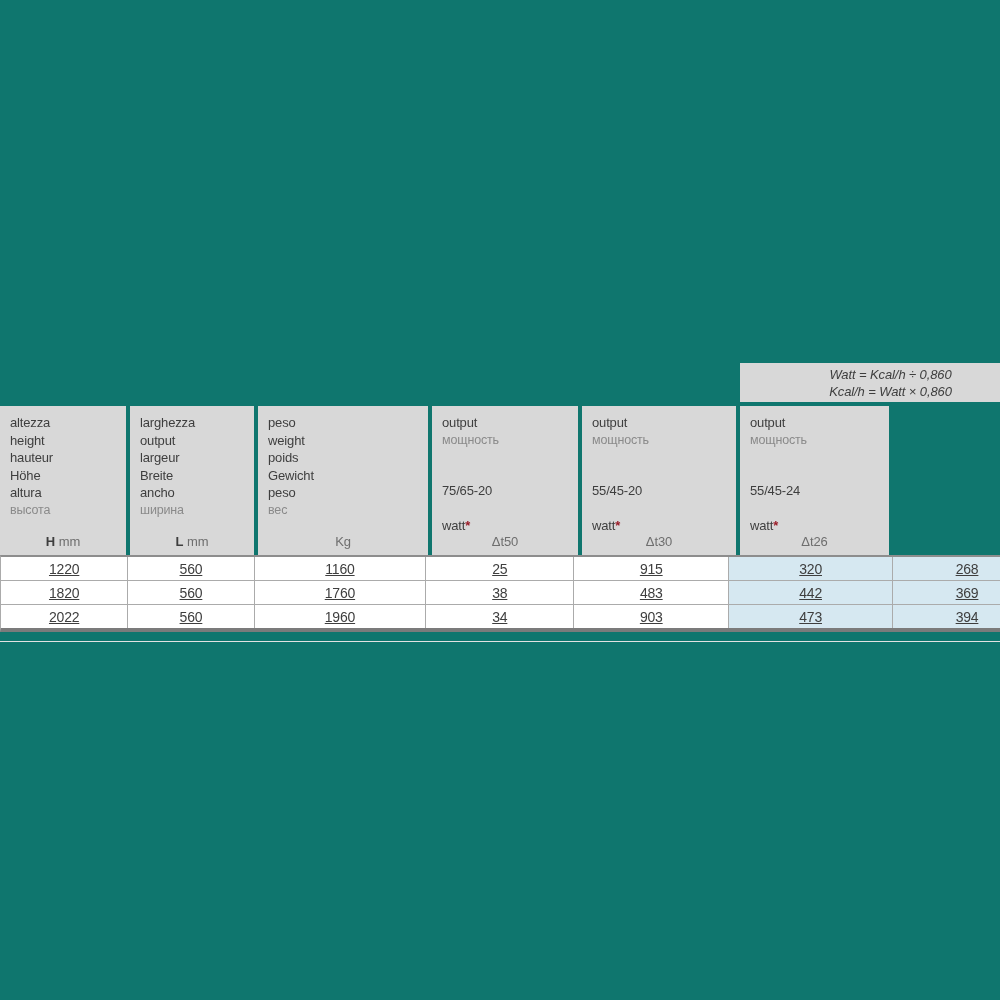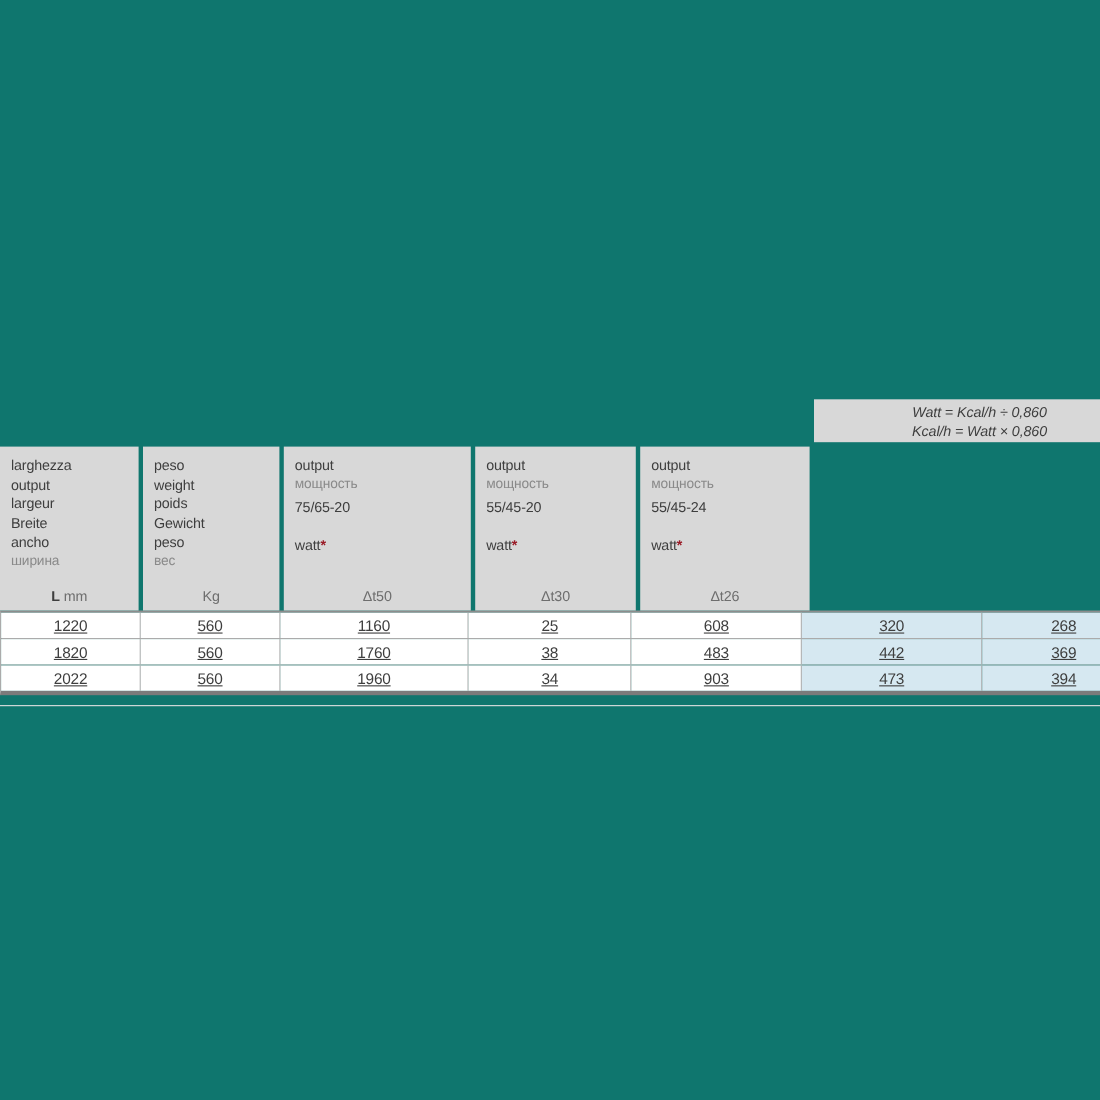--- a/index.html
+++ b/index.html
@@ -42,21 +42,21 @@
   .hcell{
     background:var(--header-bg,#d8d8d8);
     height:149px;
     position:relative;
     box-sizing:border-box;
     padding:8px 6px 0 10px;
     overflow:hidden;
   }
   .hl{margin:0;font-size:13px;line-height:17.5px;color:var(--text-dark);letter-spacing:-0.15px;}
   .hl.ru{color:var(--text-gray);font-size:12.5px;}
-  .out .ru{margin-bottom:3px;}
+  .out .ru{margin-bottom:33px;}
   .out .temp{margin-bottom:17px;}
   .unit{
     position:absolute;bottom:6px;left:0;width:100%;
     text-align:center;font-size:13px;color:var(--text-mid);
     letter-spacing:-0.1px;
   }
   .uletter{font-weight:bold;color:var(--text-dark);}
   .star{color:var(--accent-red);font-weight:bold;}
 
   .data-body{
@@ -93,20 +93,32 @@
 
     <div class="grid formula-row">
       <div class="formula-box">
         <div>Watt = Kcal/h ÷ 0,860</div>
         <div>Kcal/h = Watt × 0,860</div>
       </div>
     </div>
 
     <div class="grid header-row">
 
+      <div class="hcell">
+        <p class="hl">altezza</p>
+        <p class="hl">height</p>
+        <p class="hl">hauteur</p>
+        <p class="hl">Höhe</p>
+        <p class="hl">altura</p>
+        <p class="hl ru">высота</p>
+        <div class="unit">
+          <span class="uletter">H</span>
+          <span>mm</span>
+        </div>
+      </div>
 
       <div class="hcell">
         <p class="hl">larghezza</p>
         <p class="hl">output</p>
         <p class="hl">largeur</p>
         <p class="hl">Breite</p>
         <p class="hl">ancho</p>
         <p class="hl ru">ширина</p>
         <div class="unit">
           <span class="uletter">L</span>
@@ -151,21 +163,21 @@
 
     </div>
 
     <div class="data-body">
 
       <div class="data-row">
         <div class="dcell c1">1220</div>
         <div class="dcell c2">560</div>
         <div class="dcell c3">1160</div>
         <div class="dcell c4">25</div>
-        <div class="dcell c5">608</div>
+        <div class="dcell c5">915</div>
         <div class="dcell c6 blue">320</div>
         <div class="dcell c7 blue">268</div>
       </div>
 
       <div class="data-row">
         <div class="dcell c1">1820</div>
         <div class="dcell c2">560</div>
         <div class="dcell c3">1760</div>
         <div class="dcell c4">38</div>
         <div class="dcell c5">483</div>

